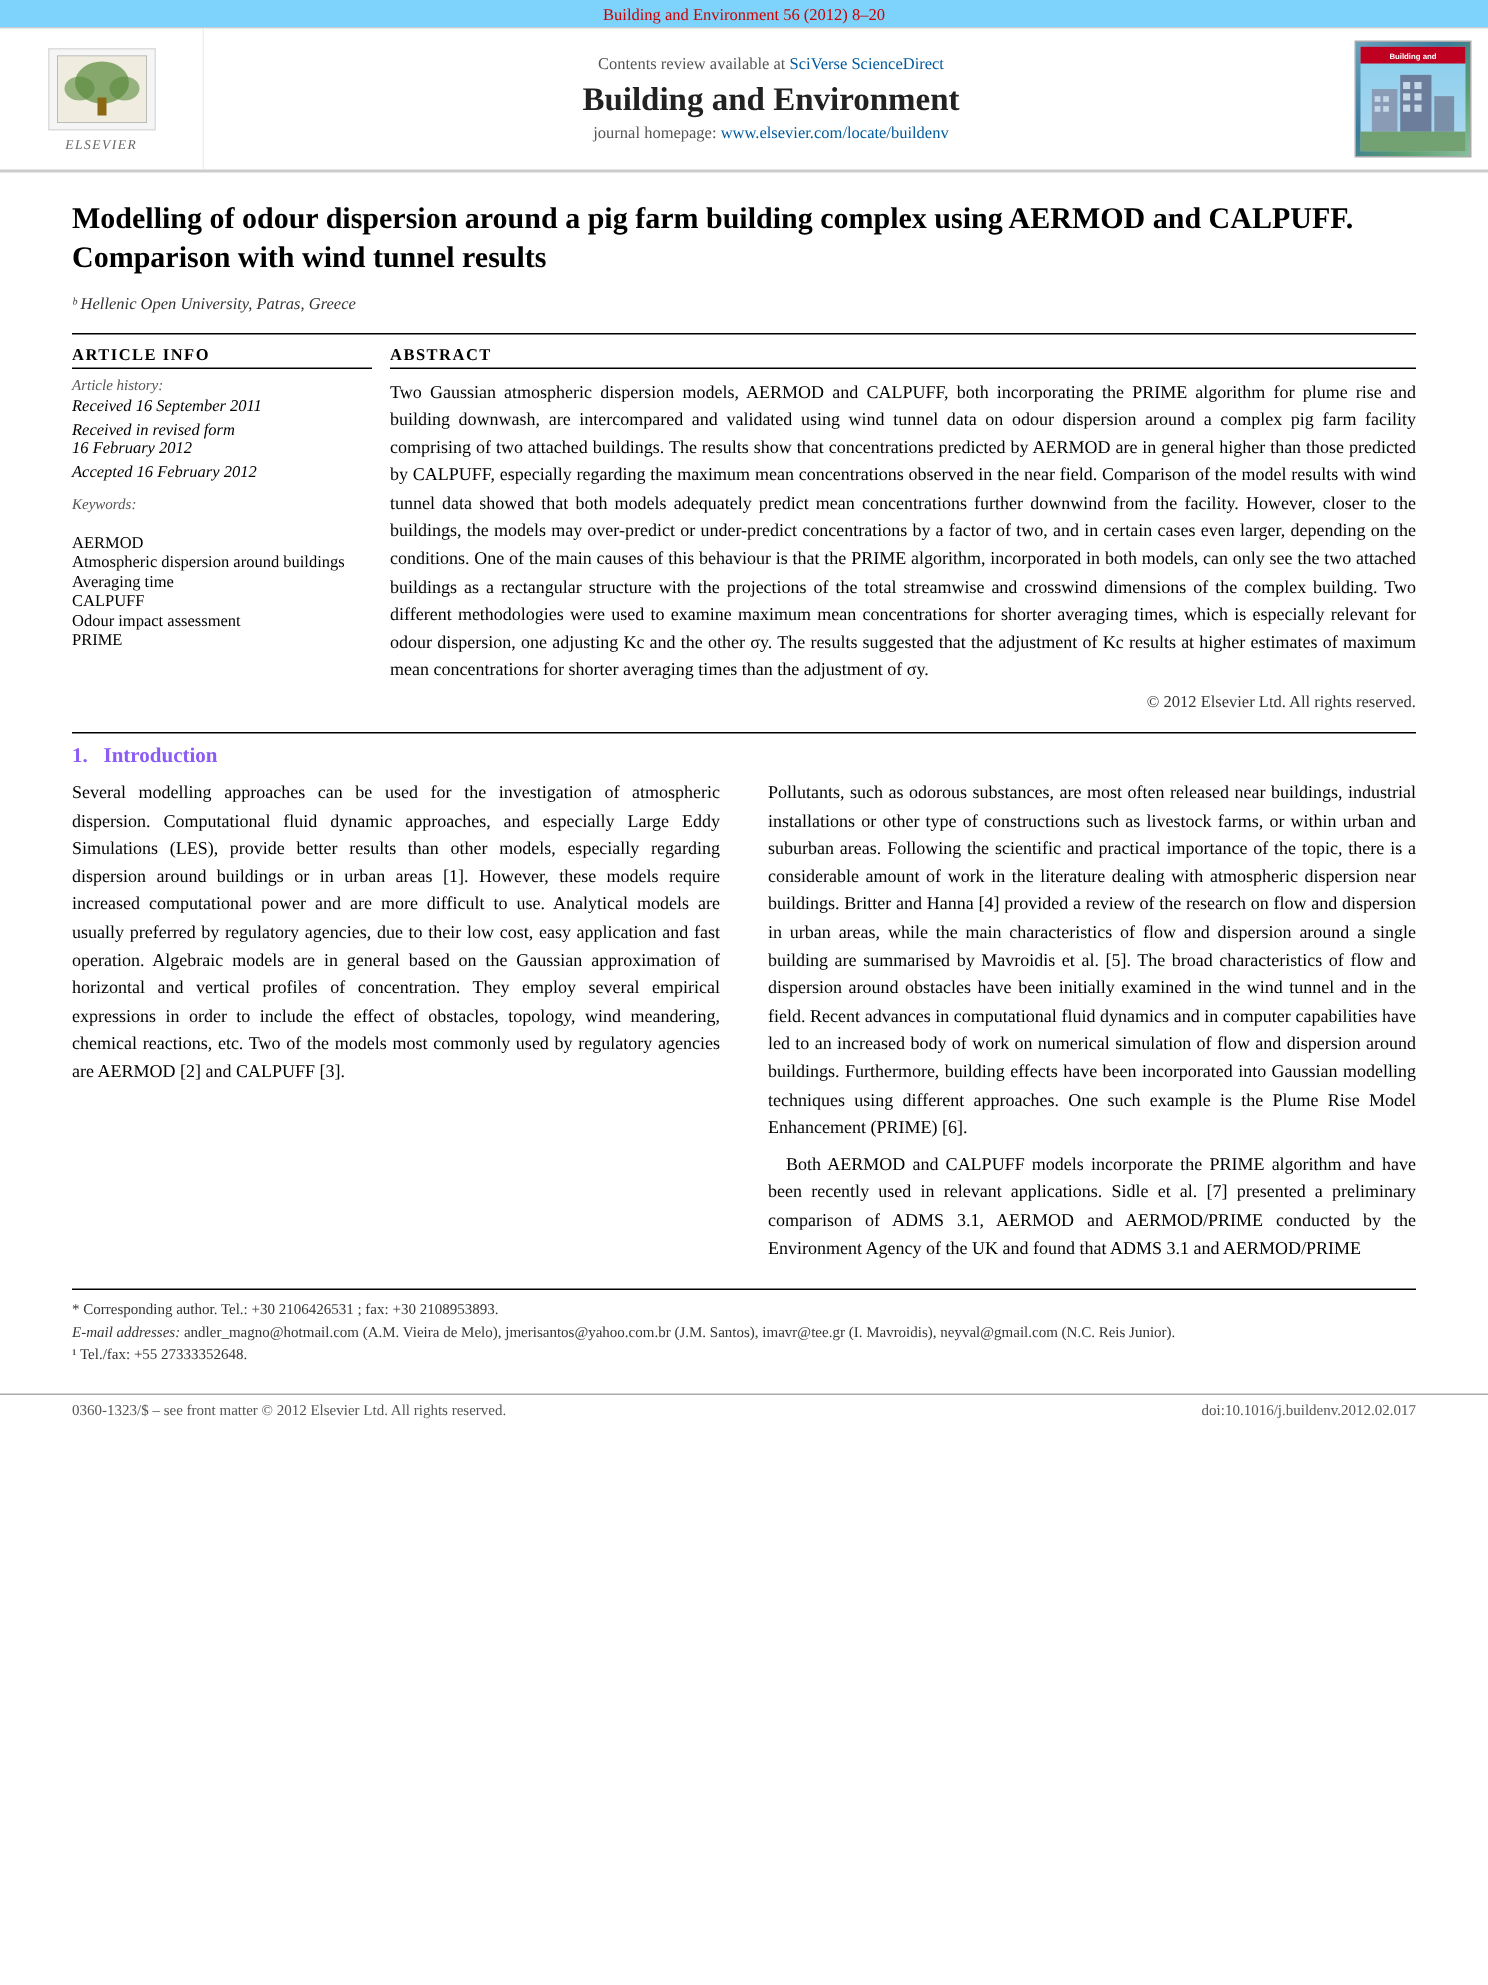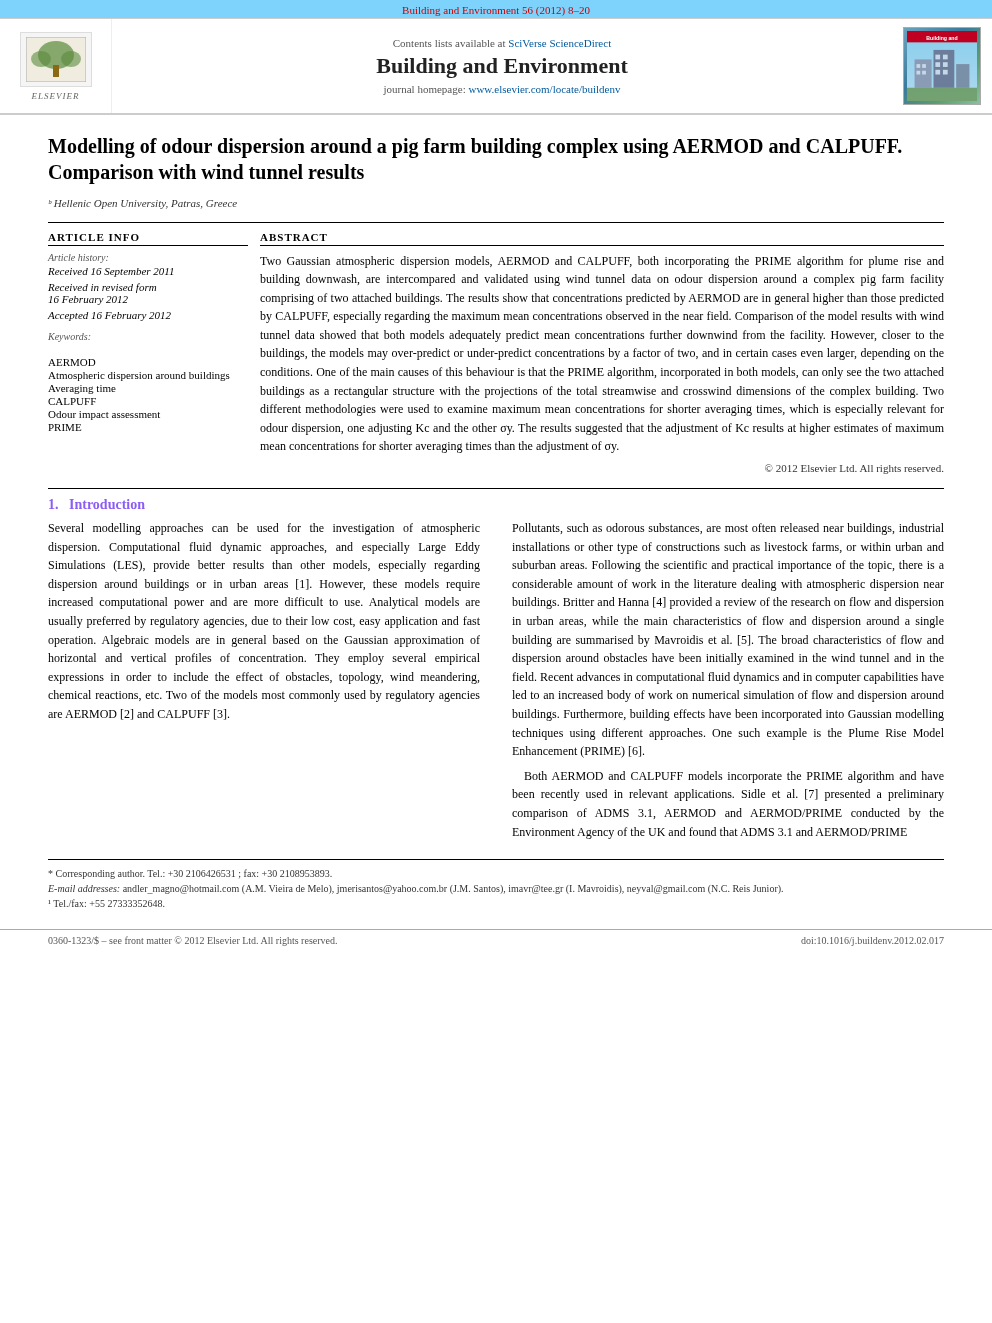--- a/index.html
+++ b/index.html
@@ -24,21 +24,21 @@
 
     
     .journal-header {
       display: flex;
       align-items: stretch;
       border-bottom: 2px solid #ccc;
       background: #fff;
       padding: 0;
     }
     .journal-header-left {
-      width: 112px;
+      width: 136px;
       display: flex;
       align-items: center;
       justify-content: center;
       padding: 8px;
       border-right: 1px solid #eee;
     }
     .elsevier-logo {
       display: flex;
       flex-direction: column;
       align-items: center;
@@ -299,21 +299,21 @@
 
           <rect x="0" y="0" width="60" height="45" fill="none" stroke="#aaa" stroke-width="1"></rect>
         </svg>
       </div>
       <div class="elsevier-logo-text">ELSEVIER</div>
     </div>
   </div>
 
   <div class="journal-header-center">
     <div class="sciverse-line">
-      <span>Contents lists available at </span>
+      <span>Contents review available at </span>
       <a class="sciverse-link ref-link">SciVerse ScienceDirect</a>
     </div>
     <div class="journal-title-big">Building and Environment</div>
     <div class="journal-homepage">
       <span>journal homepage: </span>
       <a class="ref-link">www.elsevier.com/locate/buildenv</a>
     </div>
   </div>
 
   <div class="journal-header-right">

